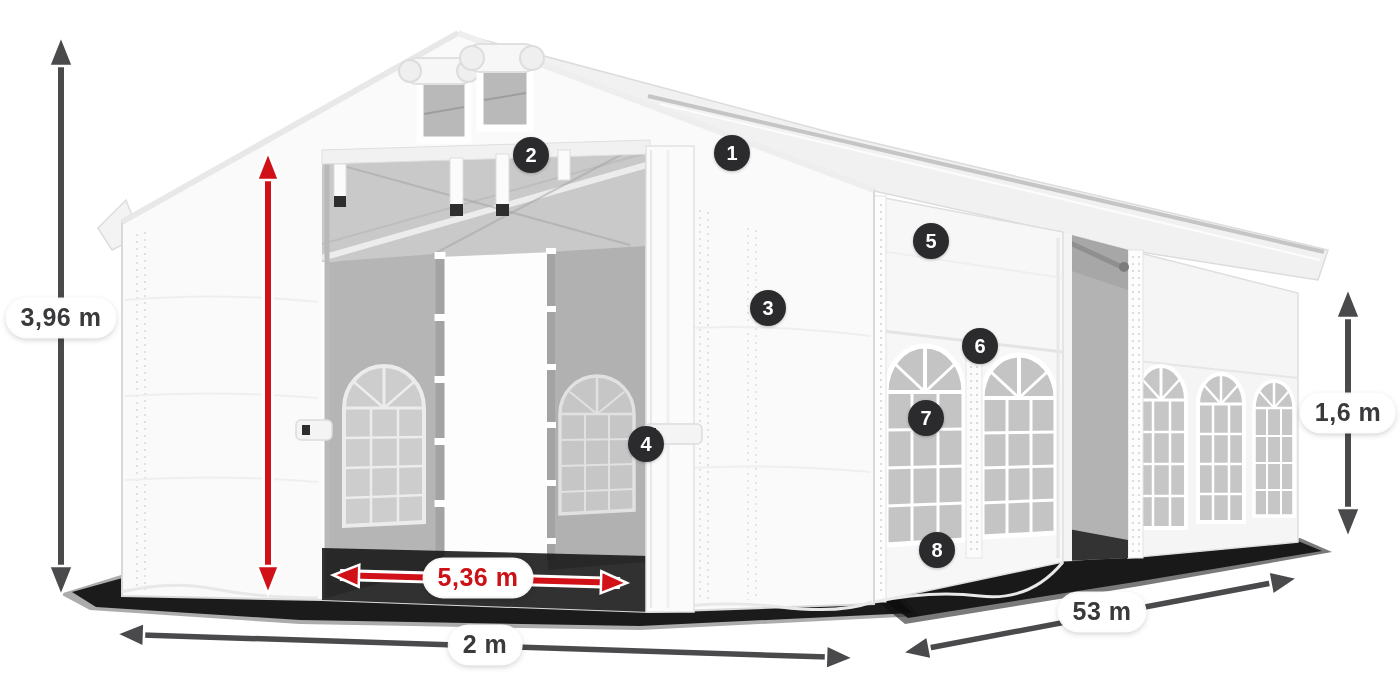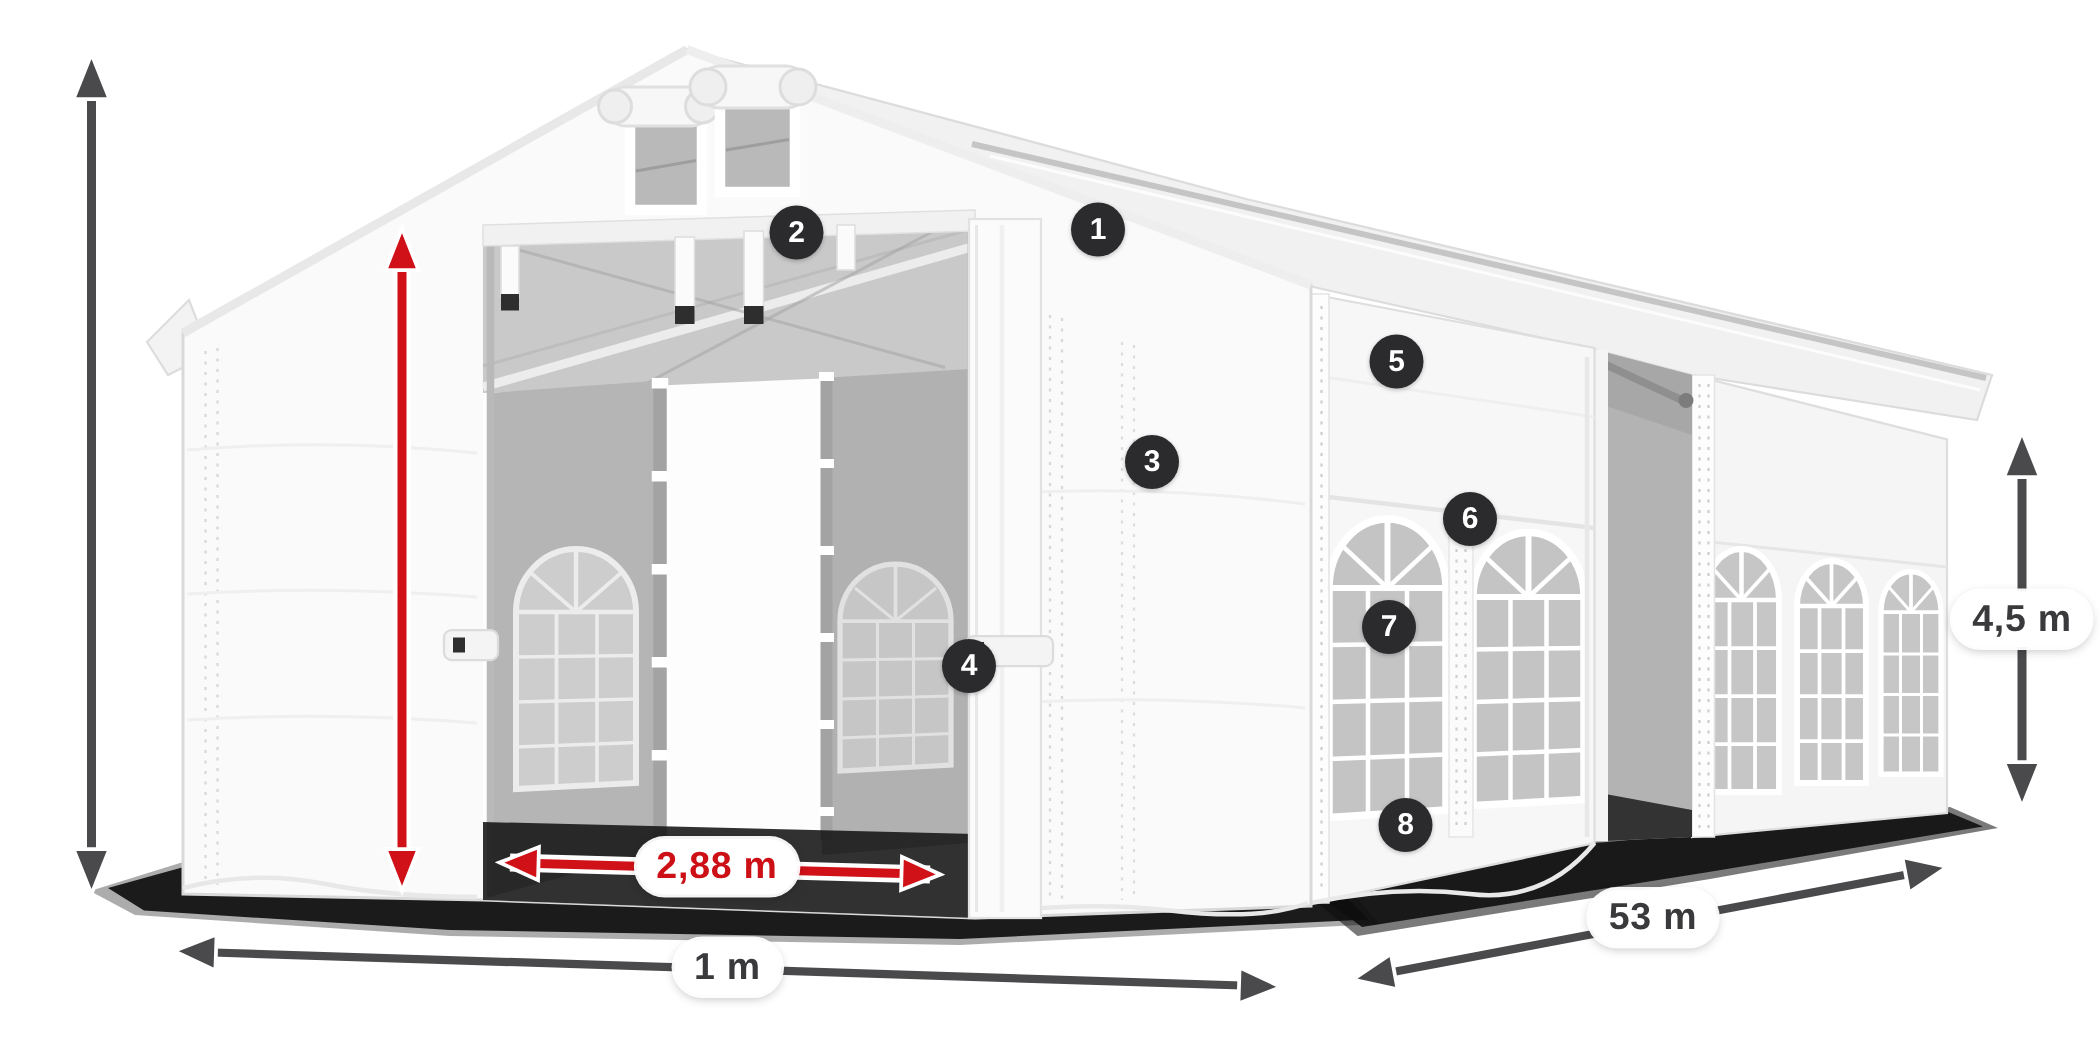--- a/index.html
+++ b/index.html
@@ -281,24 +281,25 @@
 
     <g>
       <line x1="1348" y1="298" x2="1348" y2="528" stroke="#ffffff" stroke-width="12"></line>
       <line x1="1348" y1="308" x2="1348" y2="518" stroke="#4a4a4c" stroke-width="6"></line>
       <polygon points="1348,288 1336,318 1360,318" fill="#4a4a4c" stroke="#ffffff" stroke-width="2.5"></polygon>
       <polygon points="1348,538 1336,508 1360,508" fill="#4a4a4c" stroke="#ffffff" stroke-width="2.5"></polygon>
     </g>
   </g>
 </svg>
 
-  <div class="pill red" style="left:478px;top:578px">2,88 m</div>
-  <div class="pill" style="left:485px;top:645px">1 m</div>
+  <div class="pill" style="left:61px;top:318px">3,96 m</div>
+  <div class="pill red" style="left:478px;top:578px">5,36 m</div>
+  <div class="pill" style="left:485px;top:645px">2 m</div>
   <div class="pill" style="left:1102px;top:612px">53 m</div>
-  <div class="pill" style="left:1348px;top:413px">4,5 m</div>
+  <div class="pill" style="left:1348px;top:413px">1,6 m</div>
 
   <div class="badge" style="left:732px;top:153px">1</div>
   <div class="badge" style="left:531px;top:155px">2</div>
   <div class="badge" style="left:768px;top:308px">3</div>
   <div class="badge" style="left:646px;top:444px">4</div>
   <div class="badge" style="left:931px;top:241px">5</div>
   <div class="badge" style="left:980px;top:346px">6</div>
   <div class="badge" style="left:926px;top:418px">7</div>
   <div class="badge" style="left:937px;top:550px">8</div>
 

